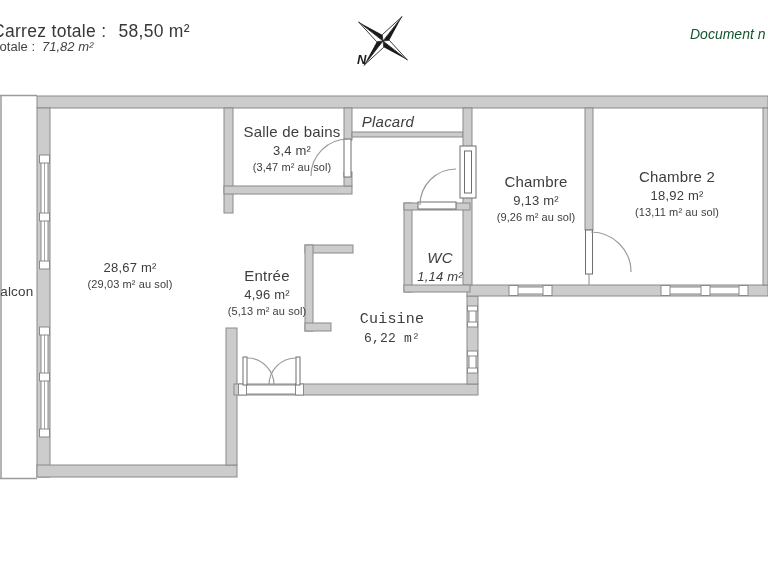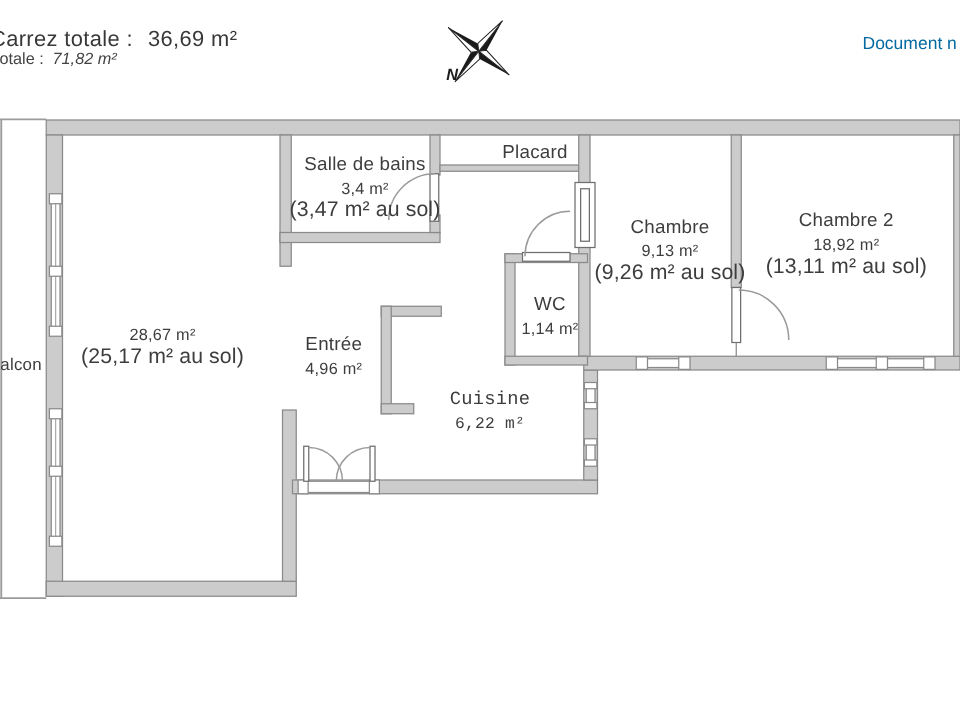--- a/index.html
+++ b/index.html
@@ -2,36 +2,36 @@
 <html><head>
 <meta charset="utf-8">
 <style>
   html,body{margin:0;padding:0;background:#fff;}
   .stage{position:relative;width:768px;height:576px;background:#ffffff;overflow:hidden;
          font-family:"Liberation Sans",sans-serif;color:#3d3d3d;}
   .plan-svg{position:absolute;left:0;top:0;}
   .lbl{position:absolute;text-align:center;}
   .rn{display:block;font-size:15px;line-height:19px;letter-spacing:.2px;}
   .ra{display:block;font-size:13px;line-height:19px;letter-spacing:.2px;}
-  .rf{display:block;font-size:17px;line-height:15px;letter-spacing:.1px;text-align:center;}
+  .rf{display:block;font-size:11px;line-height:15px;letter-spacing:.1px;text-align:center;}
   .hdr1{position:absolute;left:-8px;top:21px;font-size:17.5px;letter-spacing:.3px;color:#383838;white-space:nowrap;}
   .hdr1 .v{margin-left:12px;}
   .hdr2{position:absolute;left:-4px;top:39px;font-size:13px;color:#434343;white-space:nowrap;}
   .hdr2 .v{margin-left:7px;font-style:italic;}
-  .docnote{position:absolute;left:690px;top:26px;font-size:14px;color:#0369a1;white-space:nowrap;}
+  .docnote{position:absolute;left:690px;top:26px;font-size:14px;font-style:italic;color:#14532d;white-space:nowrap;}
   .n-label{position:absolute;left:357px;top:52px;font-size:13px;font-style:italic;font-weight:700;color:#1d1d1d;}
   .balcon{position:absolute;left:-9px;top:284px;width:70px;font-size:13.5px;letter-spacing:.2px;text-align:left;color:#3d3d3d;}
 </style>
 </head>
 <body>
 
 <div class="stage">
 
   <div class="hdr1">
-    <span>Carrez totale :</span><span class="v">36,69 m²</span>
+    <span>Carrez totale :</span><span class="v">58,50 m²</span>
   </div>
   <div class="hdr2">
     <span>totale :</span><span class="v">71,82 m²</span>
   </div>
   <div class="docnote">Document n</div>
 
   <svg class="plan-svg" width="768" height="576" viewBox="0 0 768 576">
 
     <g stroke="#9b9b9b" stroke-width="1.5">
       <line x1="0" y1="95.5" x2="37" y2="95.5"></line>
@@ -124,54 +124,55 @@
         <path d="M 0 31 L 4.45 4.45 L 0 0 Z"></path>
         <path d="M -31 0 L -4.45 4.45 L 0 0 Z"></path>
       </g>
     </g>
   </svg>
 
   <div class="n-label">N</div>
 
   <div class="lbl" style="left:50px;top:258px;width:160px;">
     <span class="ra">28,67 m²</span>
-    <span class="rf">(25,17 m² au sol)</span>
+    <span class="rf">(29,03 m² au sol)</span>
   </div>
 
   <div class="lbl" style="left:212px;top:122px;width:160px;">
     <span class="rn">Salle de bains</span>
     <span class="ra">3,4 m²</span>
     <span class="rf">(3,47 m² au sol)</span>
   </div>
 
-  <div class="lbl" style="left:372px;top:112px;width:112px;">
+  <div class="lbl" style="left:332px;top:112px;width:112px;font-style:italic;">
     <span class="rn">Placard</span>
   </div>
 
 
   <div class="lbl" style="left:466px;top:172px;width:140px;">
     <span class="rn">Chambre</span>
     <span class="ra">9,13 m²</span>
     <span class="rf">(9,26 m² au sol)</span>
   </div>
 
   <div class="lbl" style="left:597px;top:167px;width:160px;">
     <span class="rn">Chambre 2</span>
     <span class="ra">18,92 m²</span>
     <span class="rf">(13,11 m² au sol)</span>
   </div>
 
-  <div class="lbl" style="left:402px;top:234px;width:76px;">
+  <div class="lbl" style="left:402px;top:248px;width:76px;font-style:italic;">
     <span class="rn">WC</span>
     <span class="ra">1,14 m²</span>
   </div>
 
   <div class="lbl" style="left:187px;top:266px;width:160px;">
     <span class="rn">Entrée</span>
     <span class="ra">4,96 m²</span>
+    <span class="rf">(5,13 m² au sol)</span>
   </div>
 
   <div class="lbl" style="left:322px;top:310px;width:140px;font-family:Liberation Mono, monospace;">
     <span class="rn">Cuisine</span>
     <span class="ra">6,22 m²</span>
   </div>
 
   <div class="balcon">Balcon</div>
 
 </div>

